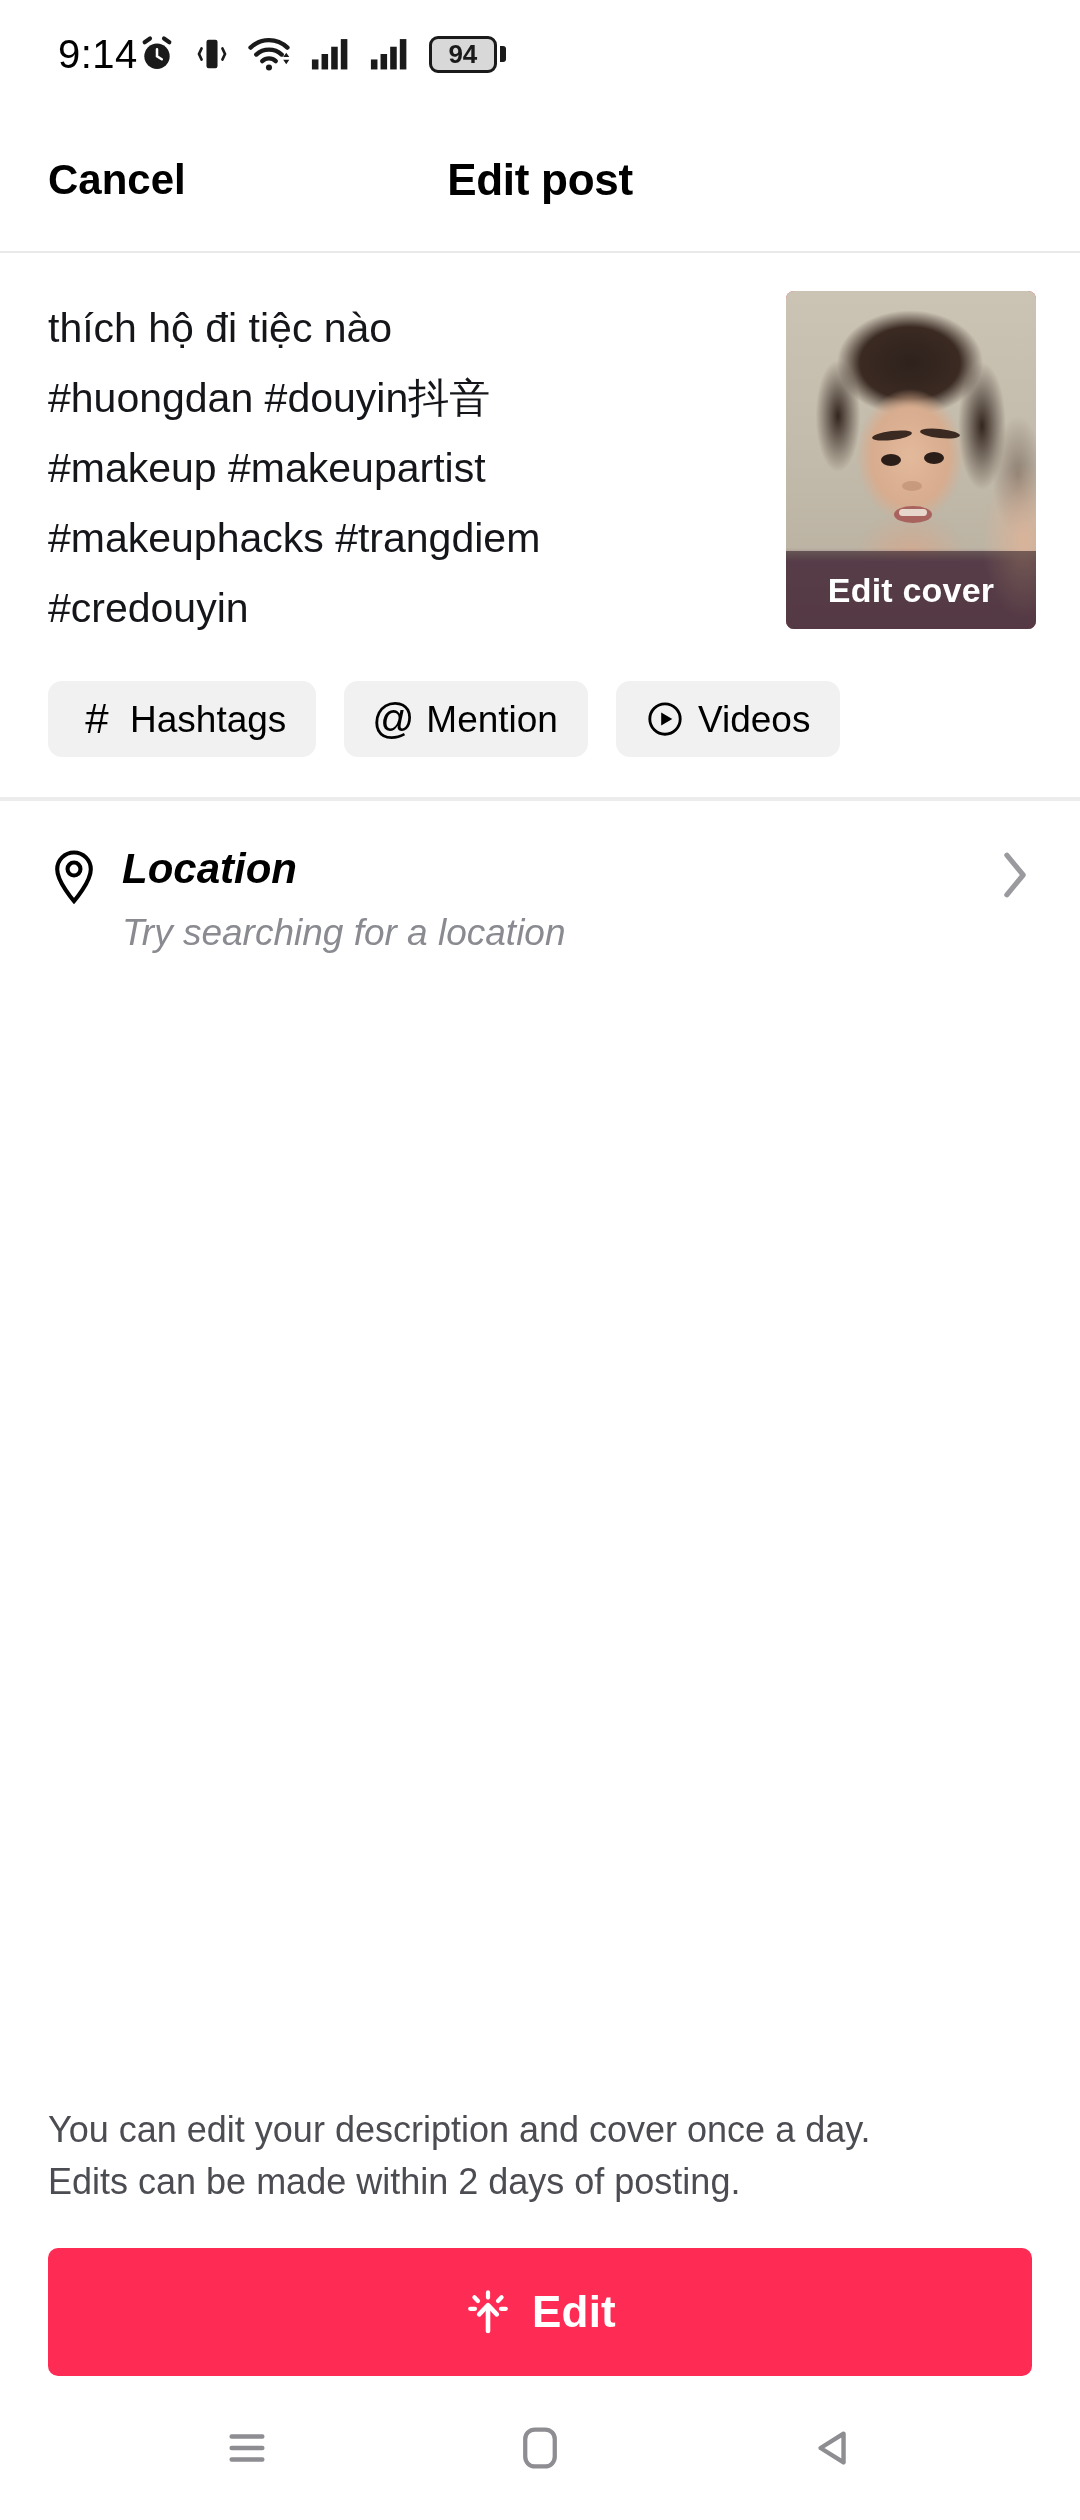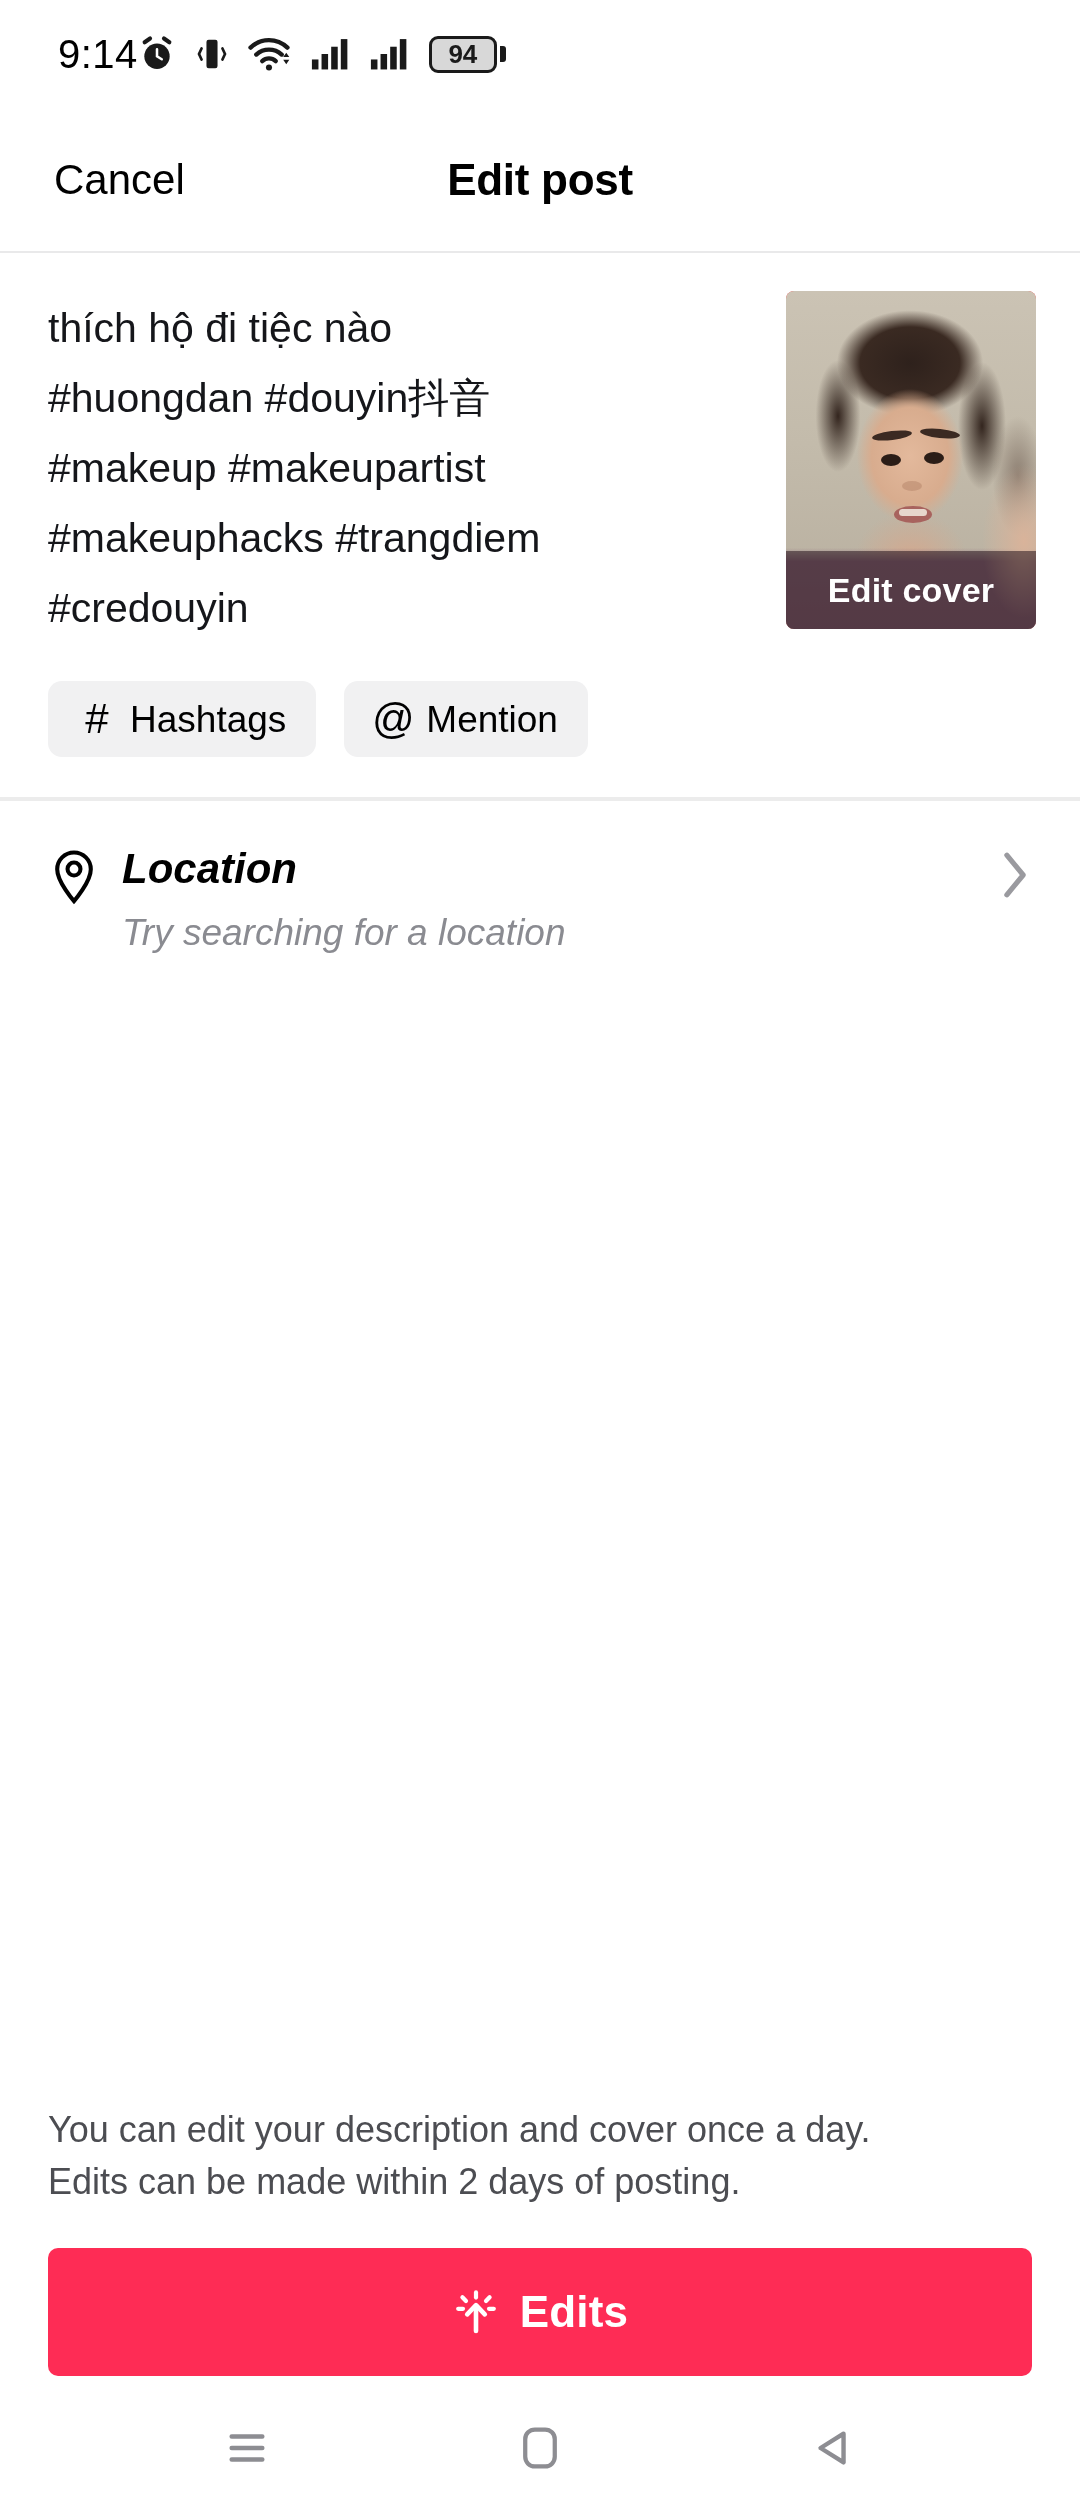--- a/index.html
+++ b/index.html
@@ -59,23 +59,23 @@
 
   
   .header {
     position:relative;
     height:145px;
     flex:0 0 auto;
     display:flex; align-items:center;
     border-bottom:2px solid #e9e9ea;
   }
   .cancel-btn {
-    position:absolute; left:54px;
+    position:absolute; left:48px;
     font-size:42px; color:#000;
-    font-weight:400;
+    font-weight:700;
     background:none; border:none;
     font-family:inherit;
     cursor:pointer;
   }
   .header-title {
     width:100%; text-align:center;
     font-size:44px; font-weight:700; color:#000;
     letter-spacing:-0.3px;
   }
 
@@ -369,20 +369,29 @@
       <span class="chip-label">Hashtags</span>
     </button>
 
     <button class="chip">
       <span class="chip-icon">
         <span class="at-glyph">@</span>
       </span>
       <span class="chip-label">Mention</span>
     </button>
 
+    <button class="chip">
+      <span class="chip-icon">
+        <svg width="38" height="38" viewBox="0 0 24 24">
+          <circle cx="12" cy="12" r="9.6" fill="none" stroke="#000" stroke-width="1.8"></circle>
+          <path d="M9.6 7.9l7 4.1-7 4.1z" fill="#000"></path>
+        </svg>
+      </span>
+      <span class="chip-label">Videos</span>
+    </button>
 
   </div>
 
   <div class="divider-thick"></div>
 
   <div class="location-row">
     <span class="loc-icon">
       <svg width="52" height="56" viewBox="0 0 22 26">
         <path d="M11 1.6c-4.3 0-7.8 3.5-7.8 7.8 0 5.9 7.8 14.8 7.8 14.8s7.8-8.9 7.8-14.8c0-4.3-3.5-7.8-7.8-7.8z" fill="none" stroke="#000" stroke-width="1.9"></path>
         <circle cx="11" cy="9.3" r="3" fill="none" stroke="#000" stroke-width="1.9"></circle>
@@ -409,21 +418,21 @@
         <svg width="48" height="48" viewBox="0 0 24 24">
           <path d="M12 21.5V9.2" stroke="#fff" stroke-width="2.3" stroke-linecap="round"></path>
           <path d="M7.6 13.2L12 8.6l4.4 4.6" fill="none" stroke="#fff" stroke-width="2.3" stroke-linecap="round" stroke-linejoin="round"></path>
           <path d="M12 2.2v2.6" stroke="#fff" stroke-width="2.1" stroke-linecap="round"></path>
           <path d="M5.2 4.6l1.8 1.9" stroke="#fff" stroke-width="2.1" stroke-linecap="round"></path>
           <path d="M18.8 4.6l-1.8 1.9" stroke="#fff" stroke-width="2.1" stroke-linecap="round"></path>
           <path d="M3.1 10.4h2.4" stroke="#fff" stroke-width="2.1" stroke-linecap="round"></path>
           <path d="M20.9 10.4h-2.4" stroke="#fff" stroke-width="2.1" stroke-linecap="round"></path>
         </svg>
       </span>
-      <span class="save-label">Edits</span>
+      <span class="save-label">Edit</span>
     </button>
   </div>
 
   <div class="navbar">
     <button class="nav-btn">
       <svg width="46" height="42" viewBox="0 0 24 22">
         <path d="M4 5h16M4 11h16M4 17h16" stroke="#8d8d92" stroke-width="2.4" stroke-linecap="round"></path>
       </svg>
     </button>
     <button class="nav-btn">

